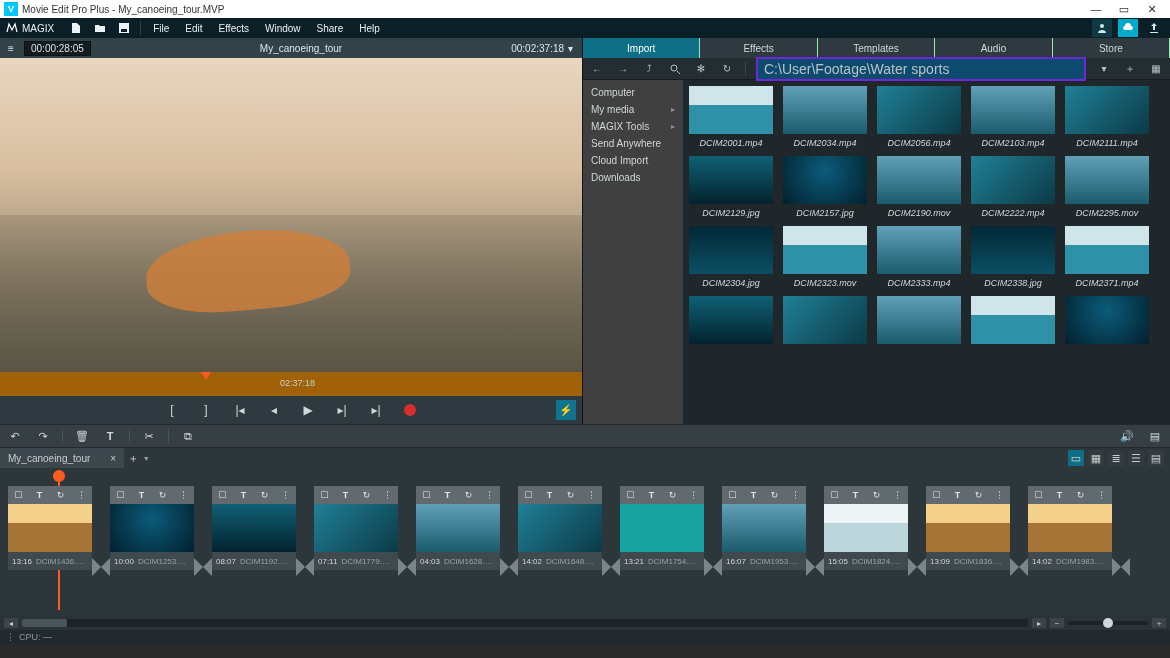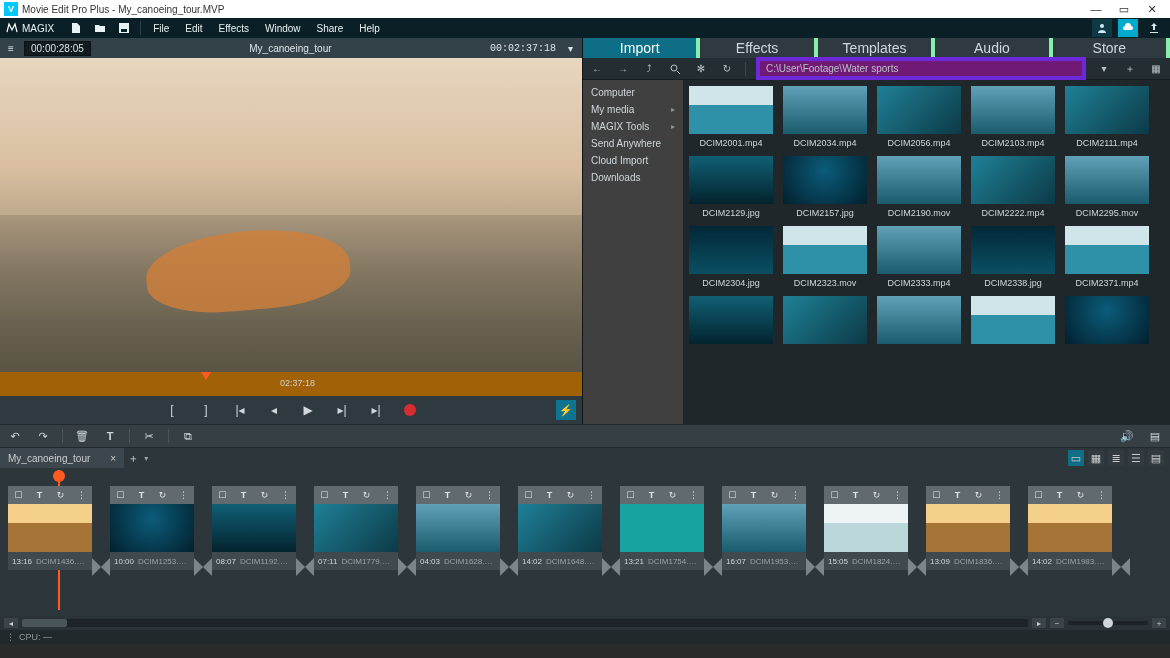--- a/index.html
+++ b/index.html
@@ -23,54 +23,54 @@
 .menubar .right-icons .sq.active { background: #00aacc; }
 
 
 .main-split { display: flex; height: 386px; }
 
 
 .preview { width: 582px; background: #1b2328; display: flex; flex-direction: column; }
 .preview-head { height: 20px; background: #334249; display: flex; align-items: center; padding: 0 4px; font-size: 10px; color: #dbe5e8; }
 .preview-head .tc-box { background: #121b20; border: 1px solid #0a1216; padding: 1px 6px; margin-left: 6px; font-size: 10px;}
 .preview-head .title { flex: 1; text-align: center; }
-.preview-head .endtc { margin-right: 12px; font-family: Liberation Mono, monospace; }
+.preview-head .endtc { margin-right: 4px; }
 .preview-head .dropd { width: 10px; }
 .preview-head .menu-three { width: 14px; height: 14px; display: flex; align-items: center; justify-content: center;}
 
 .preview-video { flex: 1; position: relative; overflow: hidden; background: linear-gradient(to bottom, #e8d6c0 0%, #d9bfa0 35%, #9c8c74 70%, #6f6a5a 100%); }
 .preview-video::after { content: ""; position: absolute; left: 25%; top: 55%; width: 35%; height: 25%; background: #d17f3a; border-radius: 50% 50% 40% 40%; transform: rotate(-5deg); opacity: 0.8; }
 .preview-video::before { content: ""; position: absolute; bottom: 0; left: 0; right: 0; height: 50%; background: linear-gradient(to bottom, rgba(120,110,90,0.3), rgba(80,75,60,0.7)); }
 
 .preview-timeline { height: 24px; background: #a16207; position: relative; }
 .preview-timeline .marker { position: absolute; left: 201px; top: 0; width: 0; height: 0; border-left: 5px solid transparent; border-right: 5px solid transparent; border-top: 8px solid #ff5a1f; }
 .preview-timeline .tclabel { position: absolute; left: 280px; top: 6px; font-size: 9px; color: #c7d0d3; }
 
 .preview-controls { height: 28px; background: #2f3a40; display: flex; align-items: center; justify-content: center; gap: 16px; position: relative; }
 .preview-controls .pbtn { width: 18px; height: 18px; display: flex; align-items: center; justify-content: center; cursor: pointer; color: #cfd7da; font-size: 12px; }
 .preview-controls .rec { width: 12px; height: 12px; background: #d62e2e; border-radius: 50%; }
 .preview-controls .lightning { position: absolute; right: 6px; top: 4px; width: 20px; height: 20px; background: #0f7490; display: flex; align-items: center; justify-content: center; color: #fff; }
 
 
 .mediapool { flex: 1; background: #1f272b; display: flex; flex-direction: column; border-left: 1px solid #0f1518; }
 .tabrow { height: 20px; background: #2f3a40; display: flex; align-items: center; }
-.tabrow .tab { flex: 1; height: 100%; display: flex; align-items: center; justify-content: center; font-size: 14px; color: #cfd7da; cursor: pointer; border-right: 4px solid #86efac; }
+.tabrow .tab { flex: 1; height: 100%; display: flex; align-items: center; justify-content: center; font-size: 10px; color: #cfd7da; cursor: pointer; border-right: 1px solid #86efac; }
 .tabrow .tab.active { background: #0e6e86; color: #fff; }
 
 .pool-toolbar { height: 22px; background: #232d32; display: flex; align-items: center; padding: 0 6px; gap: 10px; font-size: 10px; color: #b8c2c6; border-bottom: 1px solid #161d21; }
 .pool-toolbar .ptico { width: 16px; height: 16px; display: flex; align-items: center; justify-content: center; cursor: pointer; }
 .pool-toolbar .vertsep { width: 1px; height: 14px; background: #3a474d; }
-.pool-toolbar .path { flex: 1; background: #701a75; border: 4px solid #6d28d9; padding: 2px 6px; font-size: 10px; }
+.pool-toolbar .path { flex: 1; background: #0c4a6e; border: 2px solid #6d28d9; padding: 2px 6px; font-size: 14px; }
 
 .pool-body { flex: 1; display: flex; overflow: hidden; }
 .sidelist { width: 100px; padding: 4px 0; background: #404040; }
 .sidelist .srow { display: flex; align-items: center; justify-content: space-between; padding: 3px 8px; font-size: 10px; color: #cfd7da; cursor: pointer; }
 .sidelist .srow .caret { font-size: 8px; color: #8a959a; }
 
-.thumb-grid { flex: 1; overflow: auto; padding: 6px; }
+.thumb-grid { flex: 1; overflow: auto; padding: 6px; font-style: italic; }
 .thumb-grid .trow { display: flex; gap: 10px; margin-bottom: 8px; }
 .thumb { width: 84px; display: flex; flex-direction: column; align-items: center; }
 .thumb .tpic { width: 84px; height: 48px; background: #2a6b7d; position: relative; overflow: hidden; }
 .thumb .tlabel { font-size: 9px; color: #cfd7da; margin-top: 4px; text-align: center; white-space: nowrap; }
 
 
 .edit-toolbar { height: 24px; background: #353f44; display: flex; align-items: center; padding: 0 6px; gap: 10px; border-top: 1px solid #222a2e; border-bottom: 1px solid #222a2e; }
 .edit-toolbar .ebtn { width: 18px; height: 18px; display: flex; align-items: center; justify-content: center; cursor: pointer; color: #cfd7da; }
 .edit-toolbar .esep { width: 1px; height: 14px; background: #4a5559; }
 .edit-toolbar .spacer { flex: 1; }

